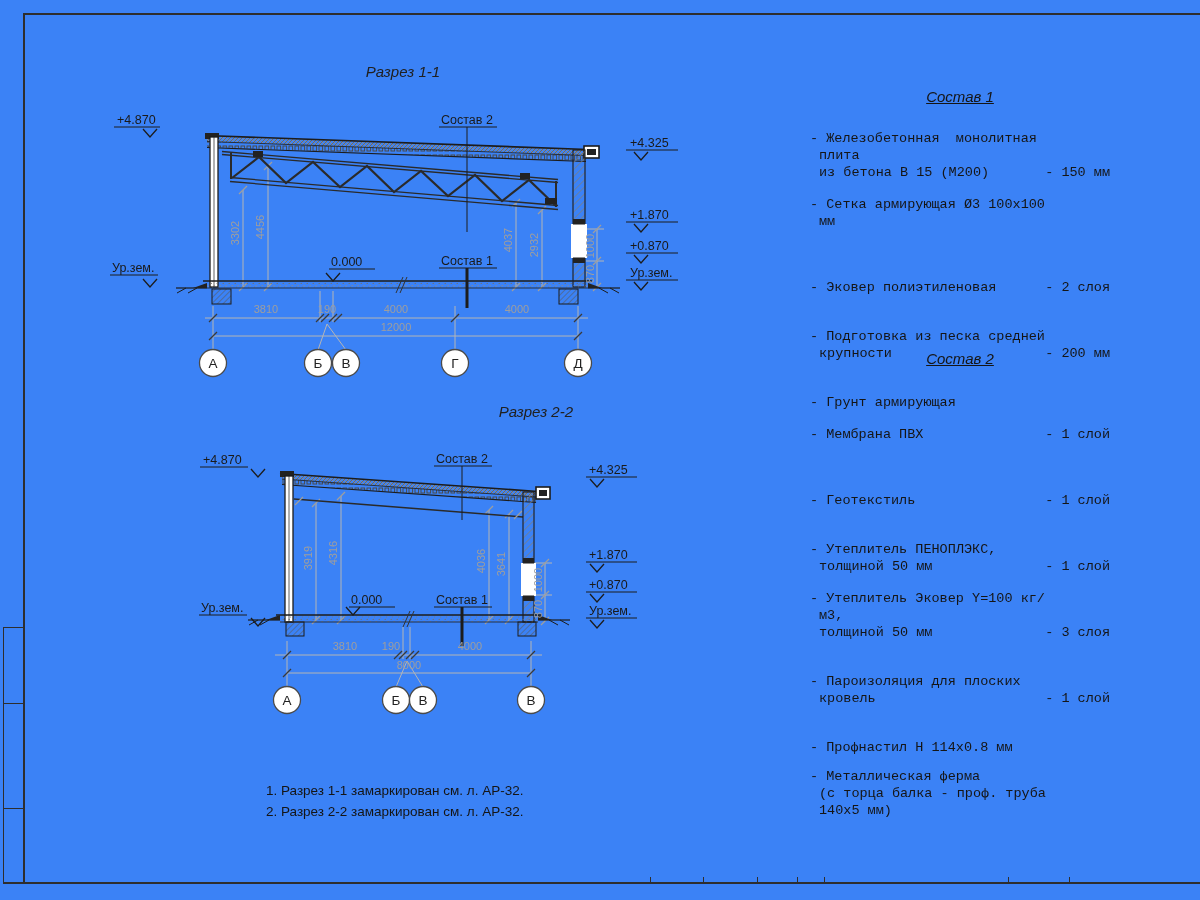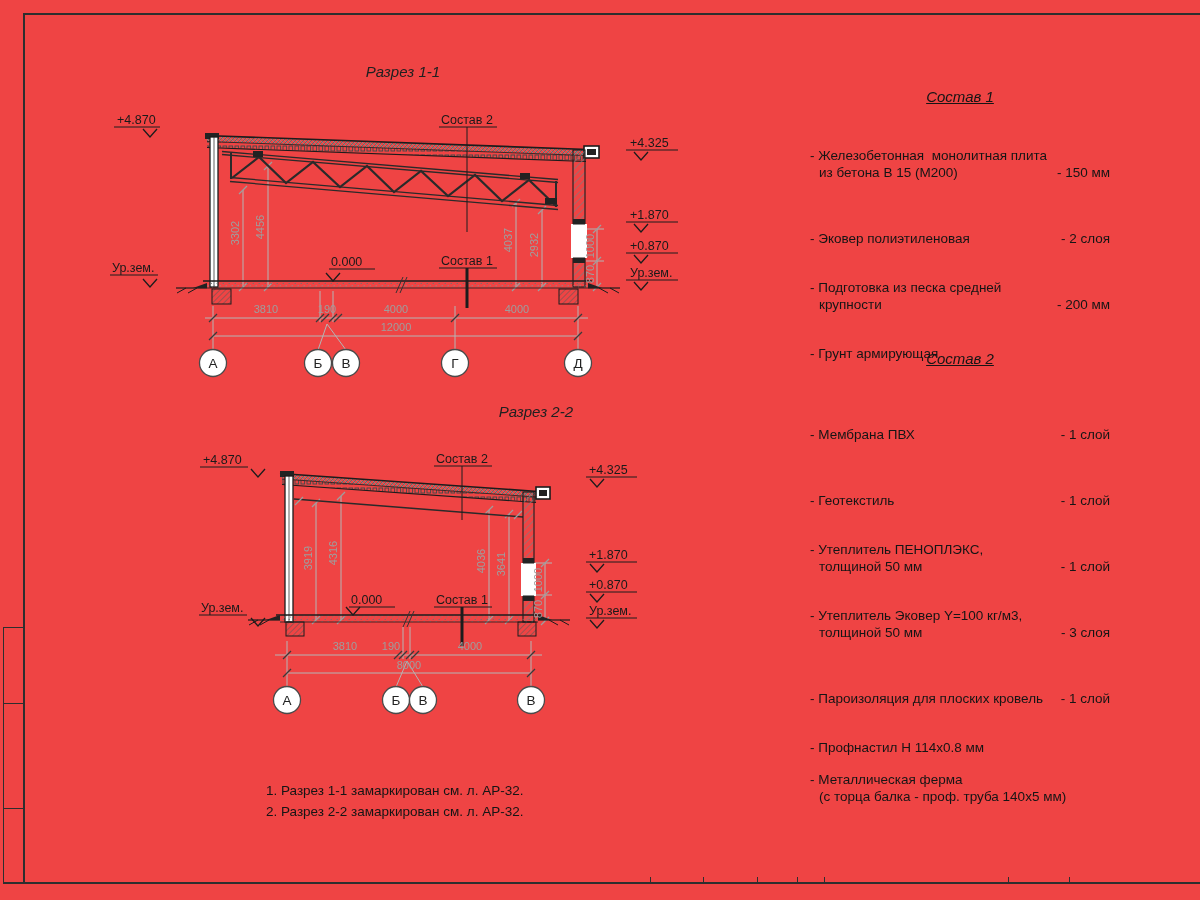--- a/index.html
+++ b/index.html
@@ -1,28 +1,28 @@
 <!DOCTYPE html>
 <html><head>
 <meta charset="utf-8">
 <style>
   html,body{margin:0;padding:0;background:#ffffff;}
-  #sheet{position:relative;width:1200px;height:900px;background:#ef4444;overflow:hidden;
+  #sheet{position:relative;width:1200px;height:900px;background:#3b82f6;overflow:hidden;
          font-family:"Liberation Sans",sans-serif;color:#1e1e1e;}
   .abs{position:absolute;}
   .hline{position:absolute;background:#2e2e2e;height:2px;}
   .vline{position:absolute;background:#2e2e2e;width:2px;}
   .thin{height:1px;}
   .vthin{width:1px;}
   .sec-title{position:absolute;width:220px;text-align:center;font-style:italic;
              font-size:15px;color:#202020;}
   .mat-block{position:absolute;width:300px;}
   .mat-title{text-align:center;font-style:italic;font-size:15px;text-decoration:underline;
              margin-bottom:22px;color:#151515;}
-  .mat-row{display:flex;justify-content:space-between;align-items:flex-end;margin-bottom:12px;}
+  .mat-row{display:flex;justify-content:space-between;align-items:flex-end;margin-bottom:12px;font-family:Liberation Mono, monospace;}
   .mat-name{white-space:pre-wrap;font-size:13.5px;line-height:17px;max-width:248px;
             text-indent:-9px;padding-left:9px;color:#151515;}
   .mat-val{font-size:13.5px;line-height:17px;white-space:nowrap;color:#151515;margin-top:37px;}
   .notes{position:absolute;font-size:13.5px;line-height:21px;color:#151515;margin-left:38px;}
   svg text{font-family:"Liberation Sans",sans-serif;}
   .ann{font-size:12.5px;fill:#1a1a1a;}
   .dim{font-size:11px;fill:#9e9e9e;}
   .axl{font-size:13.5px;fill:#222222;}
 </style>
 </head>
@@ -359,20 +359,24 @@
   </svg>
 
   <div class="mat-block" style="left:810px;top:88px;">
     <div class="mat-title">Состав 1</div>
     <div class="mat-row">
       <div class="mat-name">- Железобетонная  монолитная плита
 из бетона В 15 (М200)</div>
       <div class="mat-val">- 150 мм</div>
     </div>
     <div class="mat-row">
+      <div class="mat-name">- Сетка армирующая Ø3 100х100 мм</div>
+      <div class="mat-val"></div>
+    </div>
+    <div class="mat-row">
       <div class="mat-name">- Эковер полиэтиленовая</div>
       <div class="mat-val">-  2 слоя</div>
     </div>
     <div class="mat-row">
       <div class="mat-name">- Подготовка из песка средней
 крупности</div>
       <div class="mat-val">- 200 мм</div>
     </div>
     <div class="mat-row">
       <div class="mat-name">- Грунт армирующая</div>

